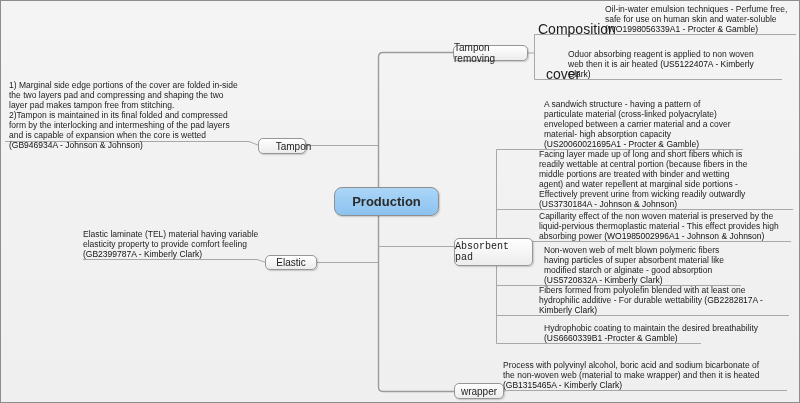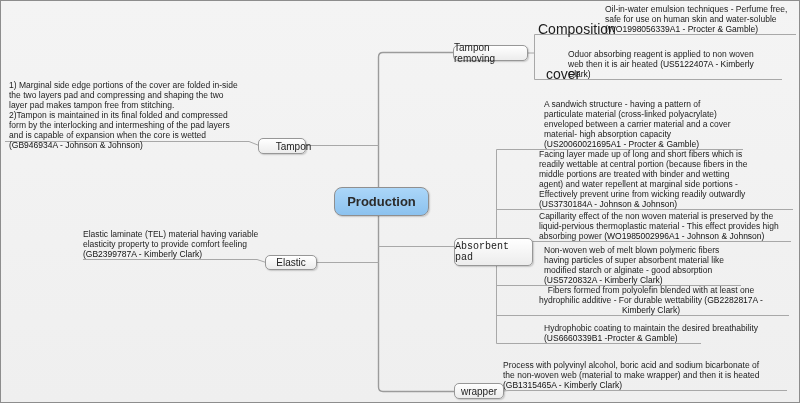--- a/index.html
+++ b/index.html
@@ -88,31 +88,31 @@
 
   <div class="note" style="left:538px;top:210px;"><span>Capillarity effect of the non woven material is preserved by the
 liquid-pervious thermoplastic material - This effect provides high
 absorbing power </span><span class="pat">(WO1985002996A1 - Johnson &amp; Johnson)</span></div>
 
   <div class="note" style="left:543px;top:244px;"><span>Non-woven web of melt blown polymeric fibers
 having particles of super absorbent material like
 modified starch or alginate - good absorption
 </span><span class="pat">(US5720832A - Kimberly Clark)</span></div>
 
-  <div class="note" style="left:538px;top:284px;text-align:center;"><span>Fibers formed from polyolefin blended with at least one
+  <div class="note" style="left:538px;top:284px;"><span>Fibers formed from polyolefin blended with at least one
 hydrophilic additive - For durable wettability </span><span class="pat">(GB2282817A -
 Kimberly Clark)</span></div>
 
   <div class="note" style="left:543px;top:322px;"><span>Hydrophobic coating to maintain the desired breathability
 </span><span class="pat">(US6660339B1 -Procter &amp; Gamble)</span></div>
 
   <div class="note" style="left:502px;top:359px;"><span>Process with  polyvinyl alcohol, boric acid and sodium bicarbonate of
 the non-woven web (material to make wrapper) and then it is heated
 </span><span class="pat">(GB1315465A - Kimberly Clark)</span></div>
 
-  <div class="mnode root" style="left:333px;top:186px;width:95px;height:29px;">Production</div>
+  <div class="mnode root" style="left:333px;top:186px;width:105px;height:29px;">Production</div>
   <div class="mnode" style="left:257px;top:137px;width:48px;height:16px;padding-left:23px;">Tampon</div>
   <div class="mnode" style="left:264px;top:254px;width:52px;height:15px;">Elastic</div>
   <div class="mnode" style="left:452px;top:44px;width:75px;height:16px;">Tampon removing</div>
   <div class="mnode" style="left:453px;top:237px;width:79px;height:28px;font-family:Liberation Mono, monospace;">Absorbent pad</div>
   <div class="mnode" style="left:453px;top:382px;width:50px;height:16px;text-align:center;">wrapper</div>
 
 </div>
 
 </body></html>

